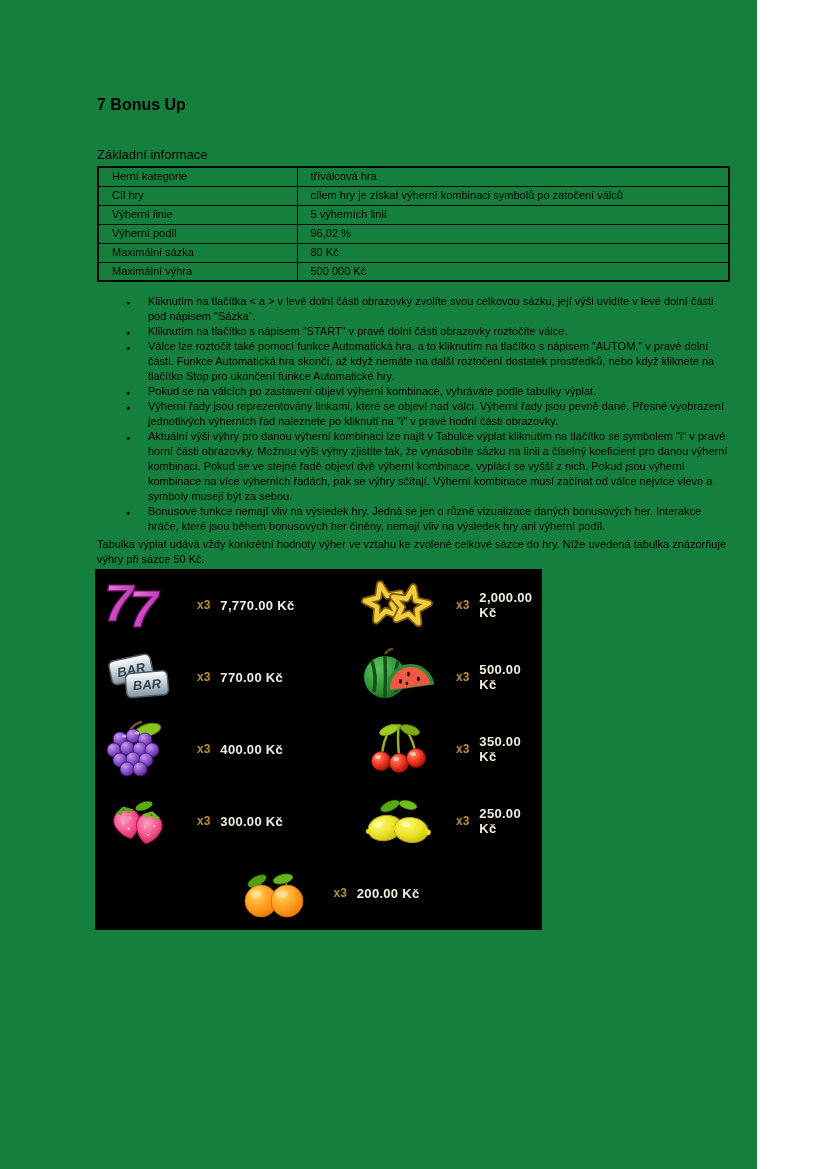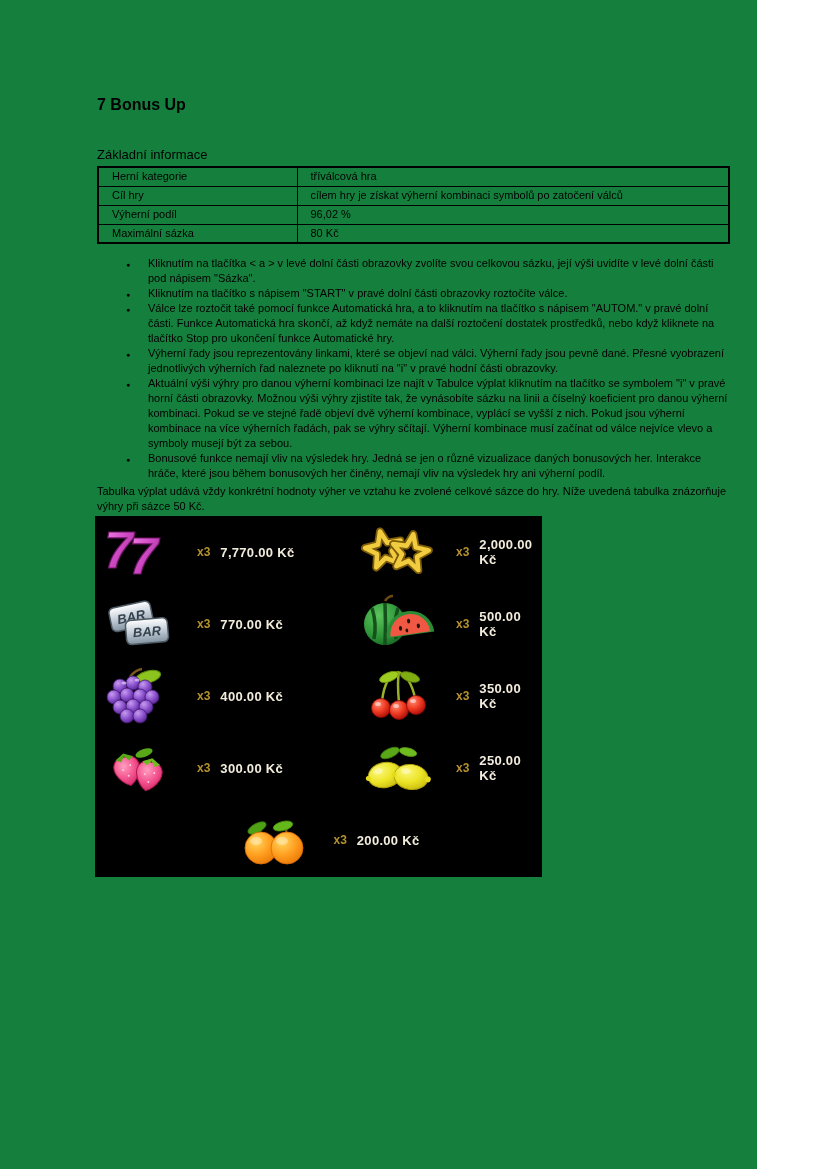--- a/index.html
+++ b/index.html
@@ -74,35 +74,44 @@
       <tbody>
         <tr>
           <td class="c1">Herní kategorie</td>
           <td>tříválcová hra</td>
         </tr>
         <tr>
           <td class="c1">Cíl hry</td>
           <td>cílem hry je získat výherní kombinaci symbolů po zatočení válců</td>
         </tr>
         <tr>
+          <td class="c1">Výherní linie</td>
+          <td>5 výherních linií</td>
+        </tr>
+        <tr>
           <td class="c1">Výherní podíl</td>
           <td>96,02 %</td>
         </tr>
         <tr>
           <td class="c1">Maximální sázka</td>
           <td>80 Kč</td>
+        </tr>
+        <tr>
+          <td class="c1">Maximální výhra</td>
+          <td>500 000 Kč</td>
         </tr>
       </tbody>
     </table>
 
 
     <ul class="rules">
       <li>Kliknutím na tlačítka &lt; a &gt; v levé dolní části obrazovky zvolíte svou celkovou sázku, její výši uvidíte v levé dolní části pod nápisem "Sázka".</li>
       <li>Kliknutím na tlačítko s nápisem "START" v pravé dolní části obrazovky roztočíte válce.</li>
       <li>Válce lze roztočit také pomocí funkce Automatická hra, a to kliknutím na tlačítko s nápisem "AUTOM." v pravé dolní části. Funkce Automatická hra skončí, až když nemáte na další roztočení dostatek prostředků, nebo když kliknete na tlačítko Stop pro ukončení funkce Automatické hry.</li>
+      <li>Pokud se na válcích po zastavení objeví výherní kombinace, vyhráváte podle tabulky výplat.</li>
       <li>Výherní řady jsou reprezentovány linkami, které se objeví nad válci. Výherní řady jsou pevně dané. Přesné vyobrazení jednotlivých výherních řad naleznete po kliknutí na "i" v pravé hodní části obrazovky.</li>
       <li>Aktuální výši výhry pro danou výherní kombinaci lze najít v Tabulce výplat kliknutím na tlačítko se symbolem "i" v pravé horní části obrazovky. Možnou výši výhry zjistíte tak, že vynásobíte sázku na linii a číselný koeficient pro danou výherní kombinaci. Pokud se ve stejné řadě objeví dvě výherní kombinace, vyplácí se vyšší z nich. Pokud jsou výherní kombinace na více výherních řadách, pak se výhry sčítají. Výherní kombinace musí začínat od válce nejvíce vlevo a symboly musejí být za sebou.</li>
       <li>Bonusové funkce nemají vliv na výsledek hry. Jedná se jen o různé vizualizace daných bonusových her. Interakce hráče, které jsou během bonusových her činěny, nemají vliv na výsledek hry ani výherní podíl.</li>
     </ul>
 
     <p class="pay-intro">Tabulka výplat udává vždy konkrétní hodnoty výher ve vztahu ke zvolené celkové sázce do hry. Níže uvedená tabulka znázorňuje výhry při sázce 50 Kč.</p>
 
     <svg width="0" height="0" style="position:absolute" aria-hidden="true">
       <defs>
         <linearGradient id="gSeven" x1="0%" y1="0%" x2="100%" y2="100%">

